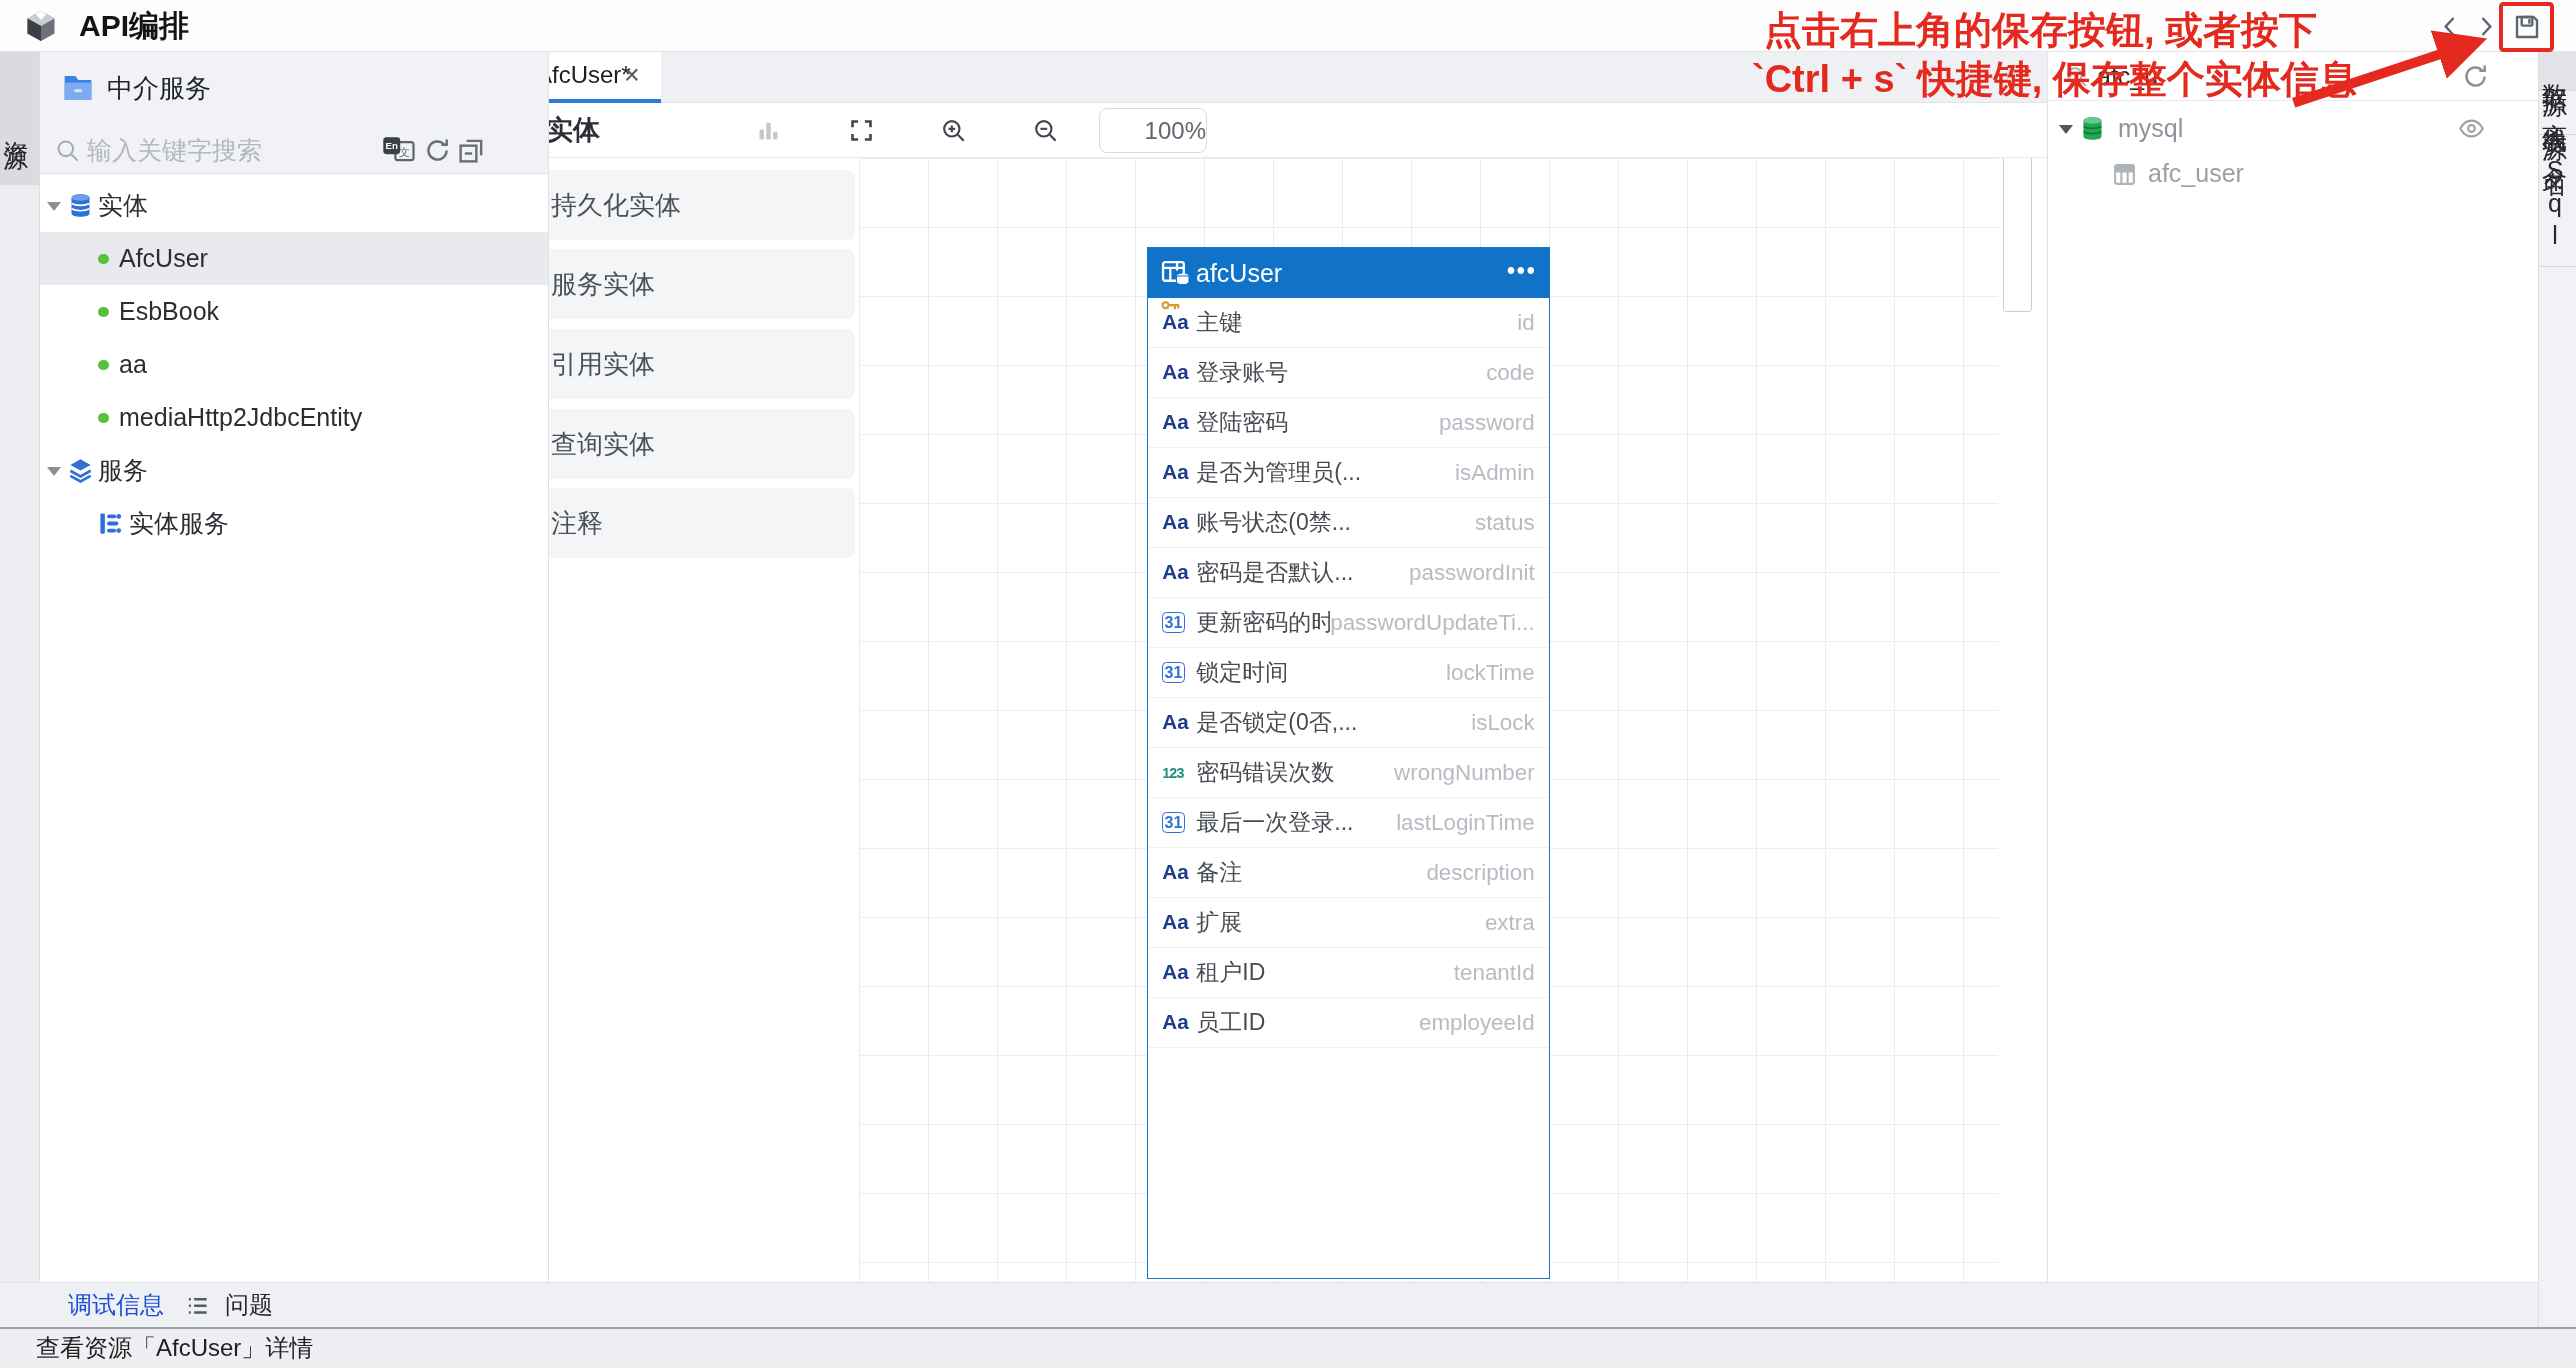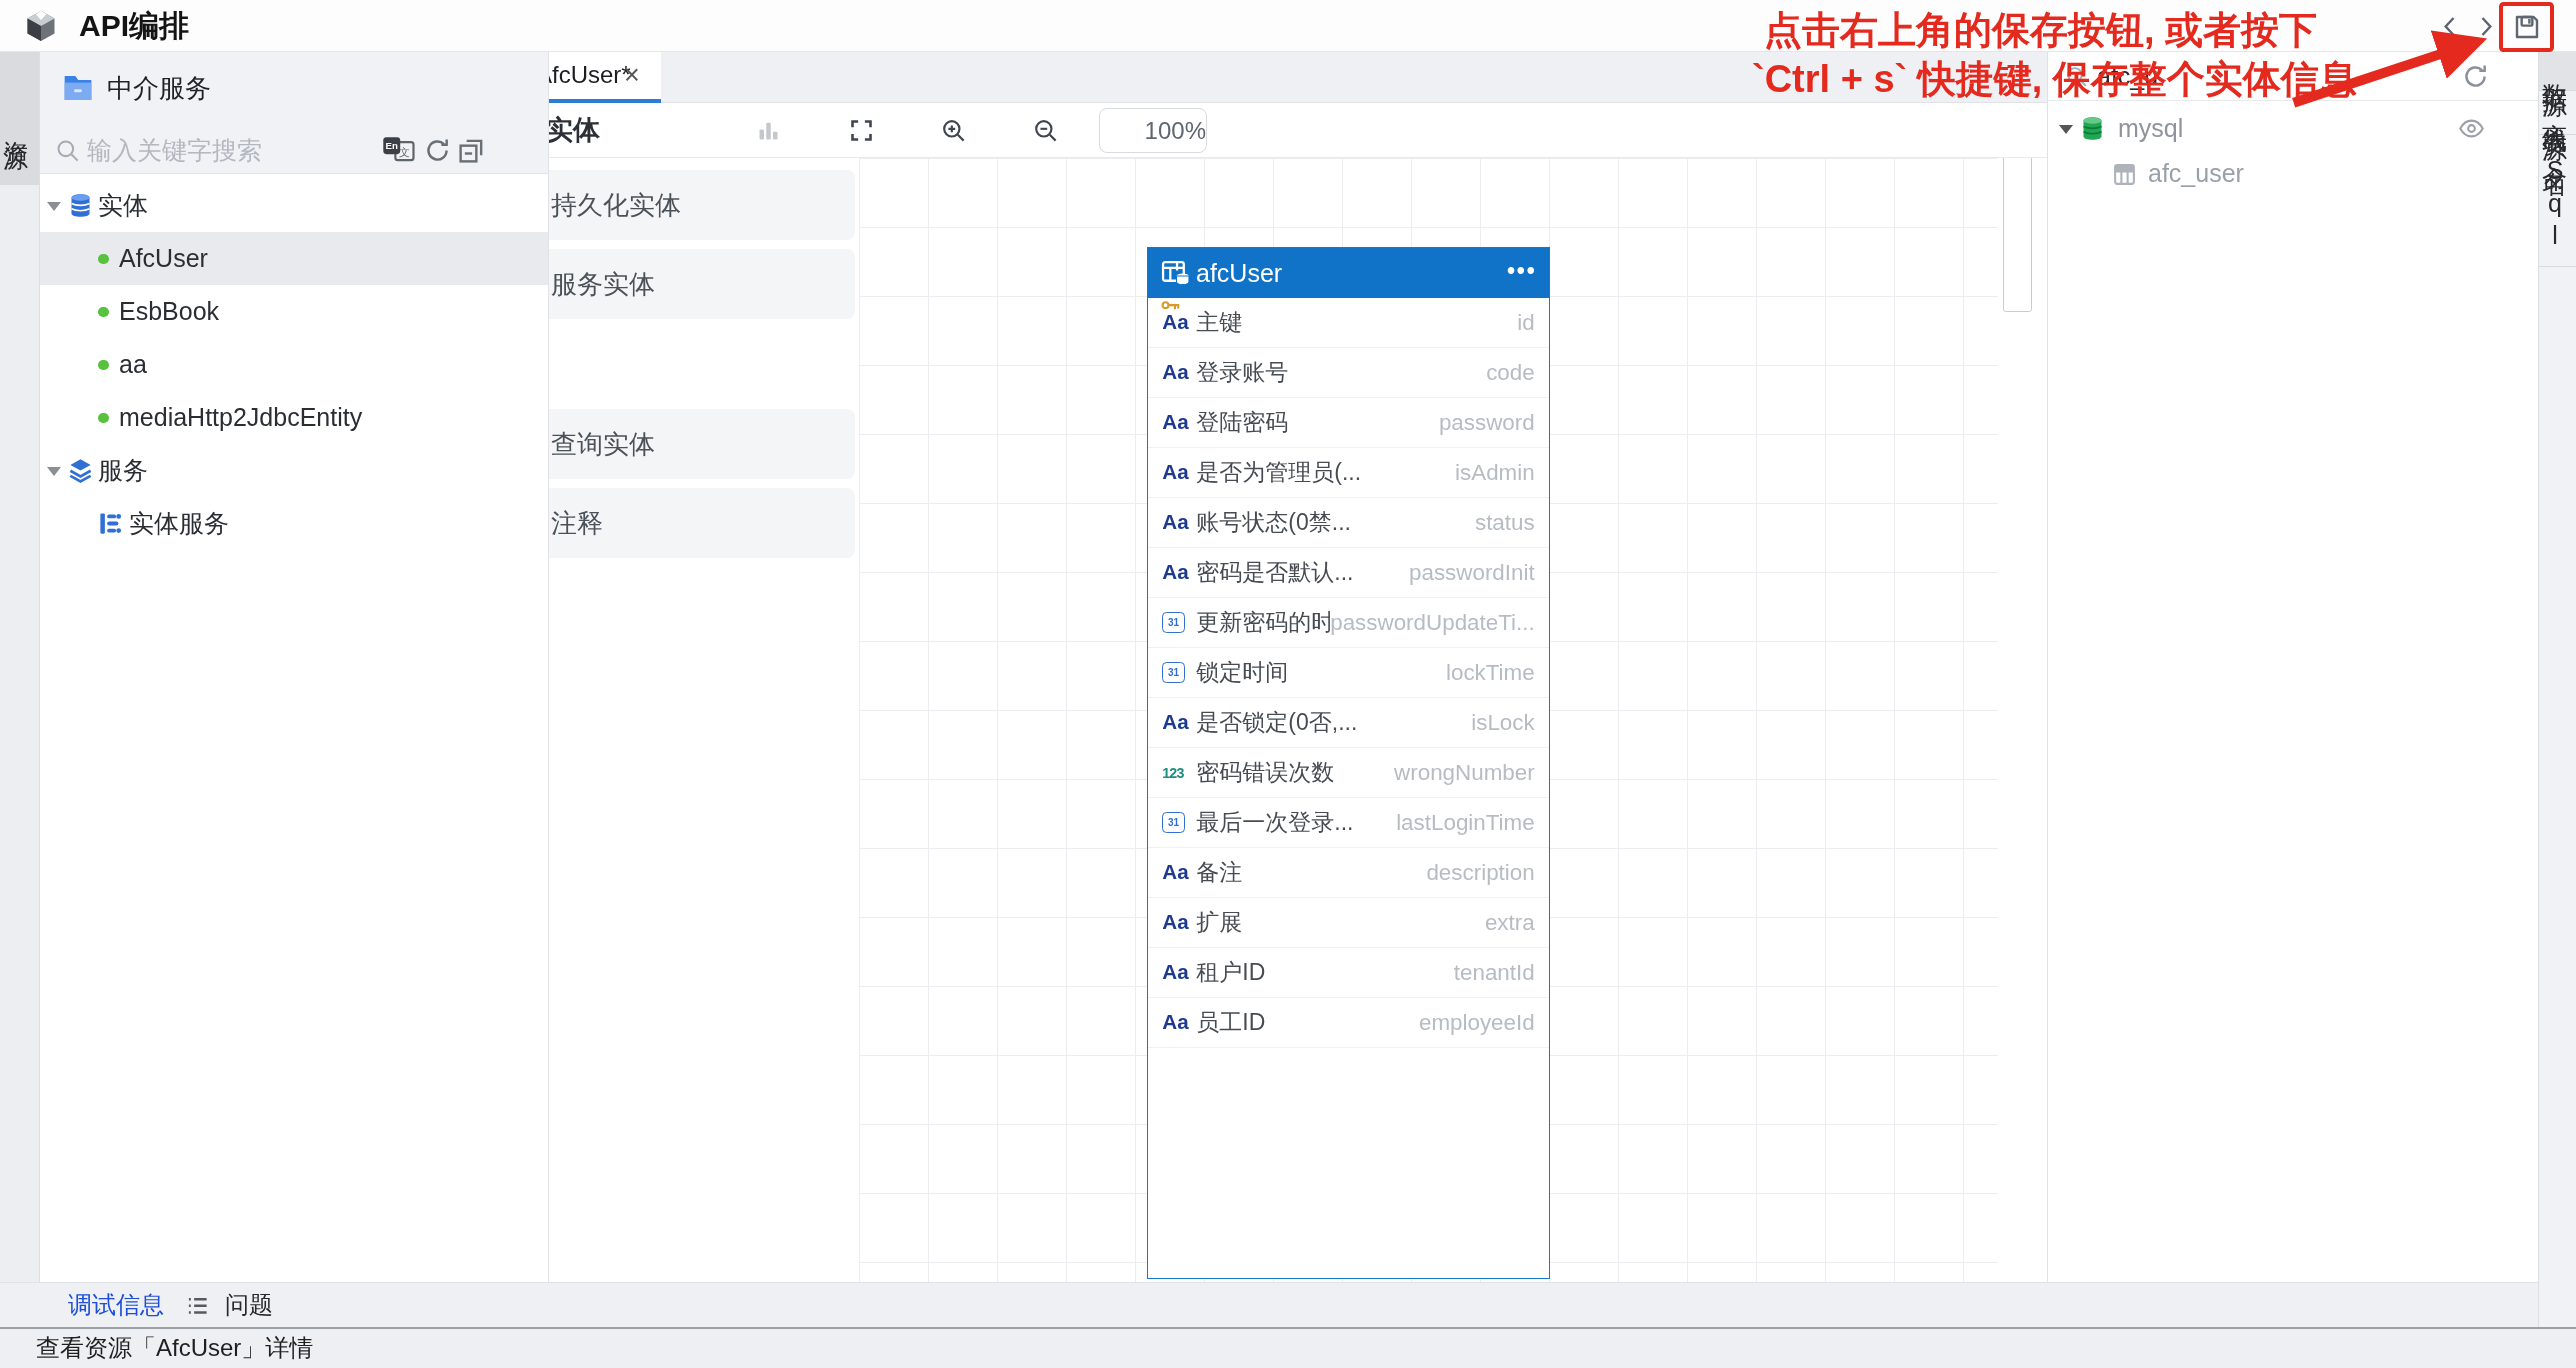--- a/index.html
+++ b/index.html
@@ -101,21 +101,21 @@
   #card-header .e-name{position:absolute;left:48px;top:0;height:50px;line-height:50px;font-size:25px;color:#fff}
   #card-header .e-menu{position:absolute;right:12.5px;top:0;height:50px;line-height:47px;font-size:23px;
                        letter-spacing:1.8px;color:#fff;cursor:pointer;font-weight:700}
   #card-body{position:absolute;left:0;top:50px;width:100%;bottom:0;background:#fff}
   .field{position:relative;height:50px;border-bottom:0.9px solid #f0f1f4;display:flex;align-items:center;
          padding:0 14.3px;box-sizing:border-box;cursor:pointer}
   .f-ico{width:34px;flex:0 0 34px;display:flex;align-items:center;position:relative}
   .ic-aa{font-size:20.6px;font-weight:700;color:#1e3a8f;line-height:1}
   .ic-key{position:absolute;left:-0.9px;top:-14.3px}
   .ic-cal{width:22.4px;height:21.5px;border:1.8px solid #2f6fd6;border-radius:4.5px;box-sizing:border-box;
-          font-size:10px;font-weight:700;color:#2f6fd6;display:flex;align-items:center;justify-content:center}
+          font-size:16px;font-weight:700;color:#2f6fd6;display:flex;align-items:center;justify-content:center}
   .ic-num{font-size:14.3px;font-weight:700;color:#1d8f7e;letter-spacing:-0.9px}
   .f-label{font-size:23px;color:#474c52;white-space:nowrap;overflow:hidden}
   .f-name{margin-left:auto;font-size:22.4px;color:#b7bcc3;white-space:nowrap}
 
   
   #rightpanel{position:absolute;left:2047px;top:51px;width:491px;height:1231px;background:#fff;
               border-left:0.9px solid #e0e2e6;box-sizing:border-box}
   #rp-search{position:absolute;left:0;top:0;width:100%;height:50px;border-bottom:0.9px solid #e8e9ec;box-sizing:border-box}
   #rp-search .mag{position:absolute;left:16px;top:12.5px}
   #rp-search input{position:absolute;left:47px;top:5.4px;width:340px;height:38px;border:none;background:transparent;
@@ -360,20 +360,31 @@
       <span class="p-ic" style="color:#e8a33d">
         <svg width="29" height="27" viewBox="0 0 28 26">
             <rect x="2" y="2" width="20" height="18" rx="2" fill="none" stroke="currentColor" stroke-width="2.2"></rect>
             <path d="M2 7.5 h20 M9 7.5 V20 M15.5 2 v8" stroke="currentColor" stroke-width="2.2" fill="none"></path>
             <ellipse cx="21" cy="15.5" rx="6" ry="2.6" fill="currentColor"></ellipse>
             <path d="M15 15.5 v5.5 c0 1.5 2.7 2.7 6 2.7 s6 -1.2 6 -2.7 v-5.5 z" fill="currentColor"></path>
           </svg>
       </span>
       <span class="p-label">服务实体</span>
     </div>
+    <div class="pal-item" style="top:171px">
+      <span class="p-ic" style="color:#b8bcc2">
+        <svg width="29" height="27" viewBox="0 0 28 26">
+            <rect x="2" y="2" width="20" height="18" rx="2" fill="none" stroke="currentColor" stroke-width="2.2" stroke-dasharray="3 2"></rect>
+            <path d="M2 7.5 h20 M9 7.5 V20 M15.5 2 v8" stroke="currentColor" stroke-width="2.2" fill="none"></path>
+            <ellipse cx="21" cy="15.5" rx="6" ry="2.6" fill="currentColor"></ellipse>
+            <path d="M15 15.5 v5.5 c0 1.5 2.7 2.7 6 2.7 s6 -1.2 6 -2.7 v-5.5 z" fill="currentColor"></path>
+          </svg>
+      </span>
+      <span class="p-label">引用实体</span>
+    </div>
     <div class="pal-item" style="top:251px">
       <span class="p-ic" style="color:#41a85f">
         <svg width="29" height="27" viewBox="0 0 28 26">
             <rect x="2" y="2" width="20" height="18" rx="2" fill="none" stroke="currentColor" stroke-width="2.2"></rect>
             <path d="M2 7.5 h20 M9 7.5 V20 M15.5 2 v8" stroke="currentColor" stroke-width="2.2" fill="none"></path>
             <ellipse cx="21" cy="15.5" rx="6" ry="2.6" fill="currentColor"></ellipse>
             <path d="M15 15.5 v5.5 c0 1.5 2.7 2.7 6 2.7 s6 -1.2 6 -2.7 v-5.5 z" fill="currentColor"></path>
           </svg>
       </span>
       <span class="p-label">查询实体</span>

